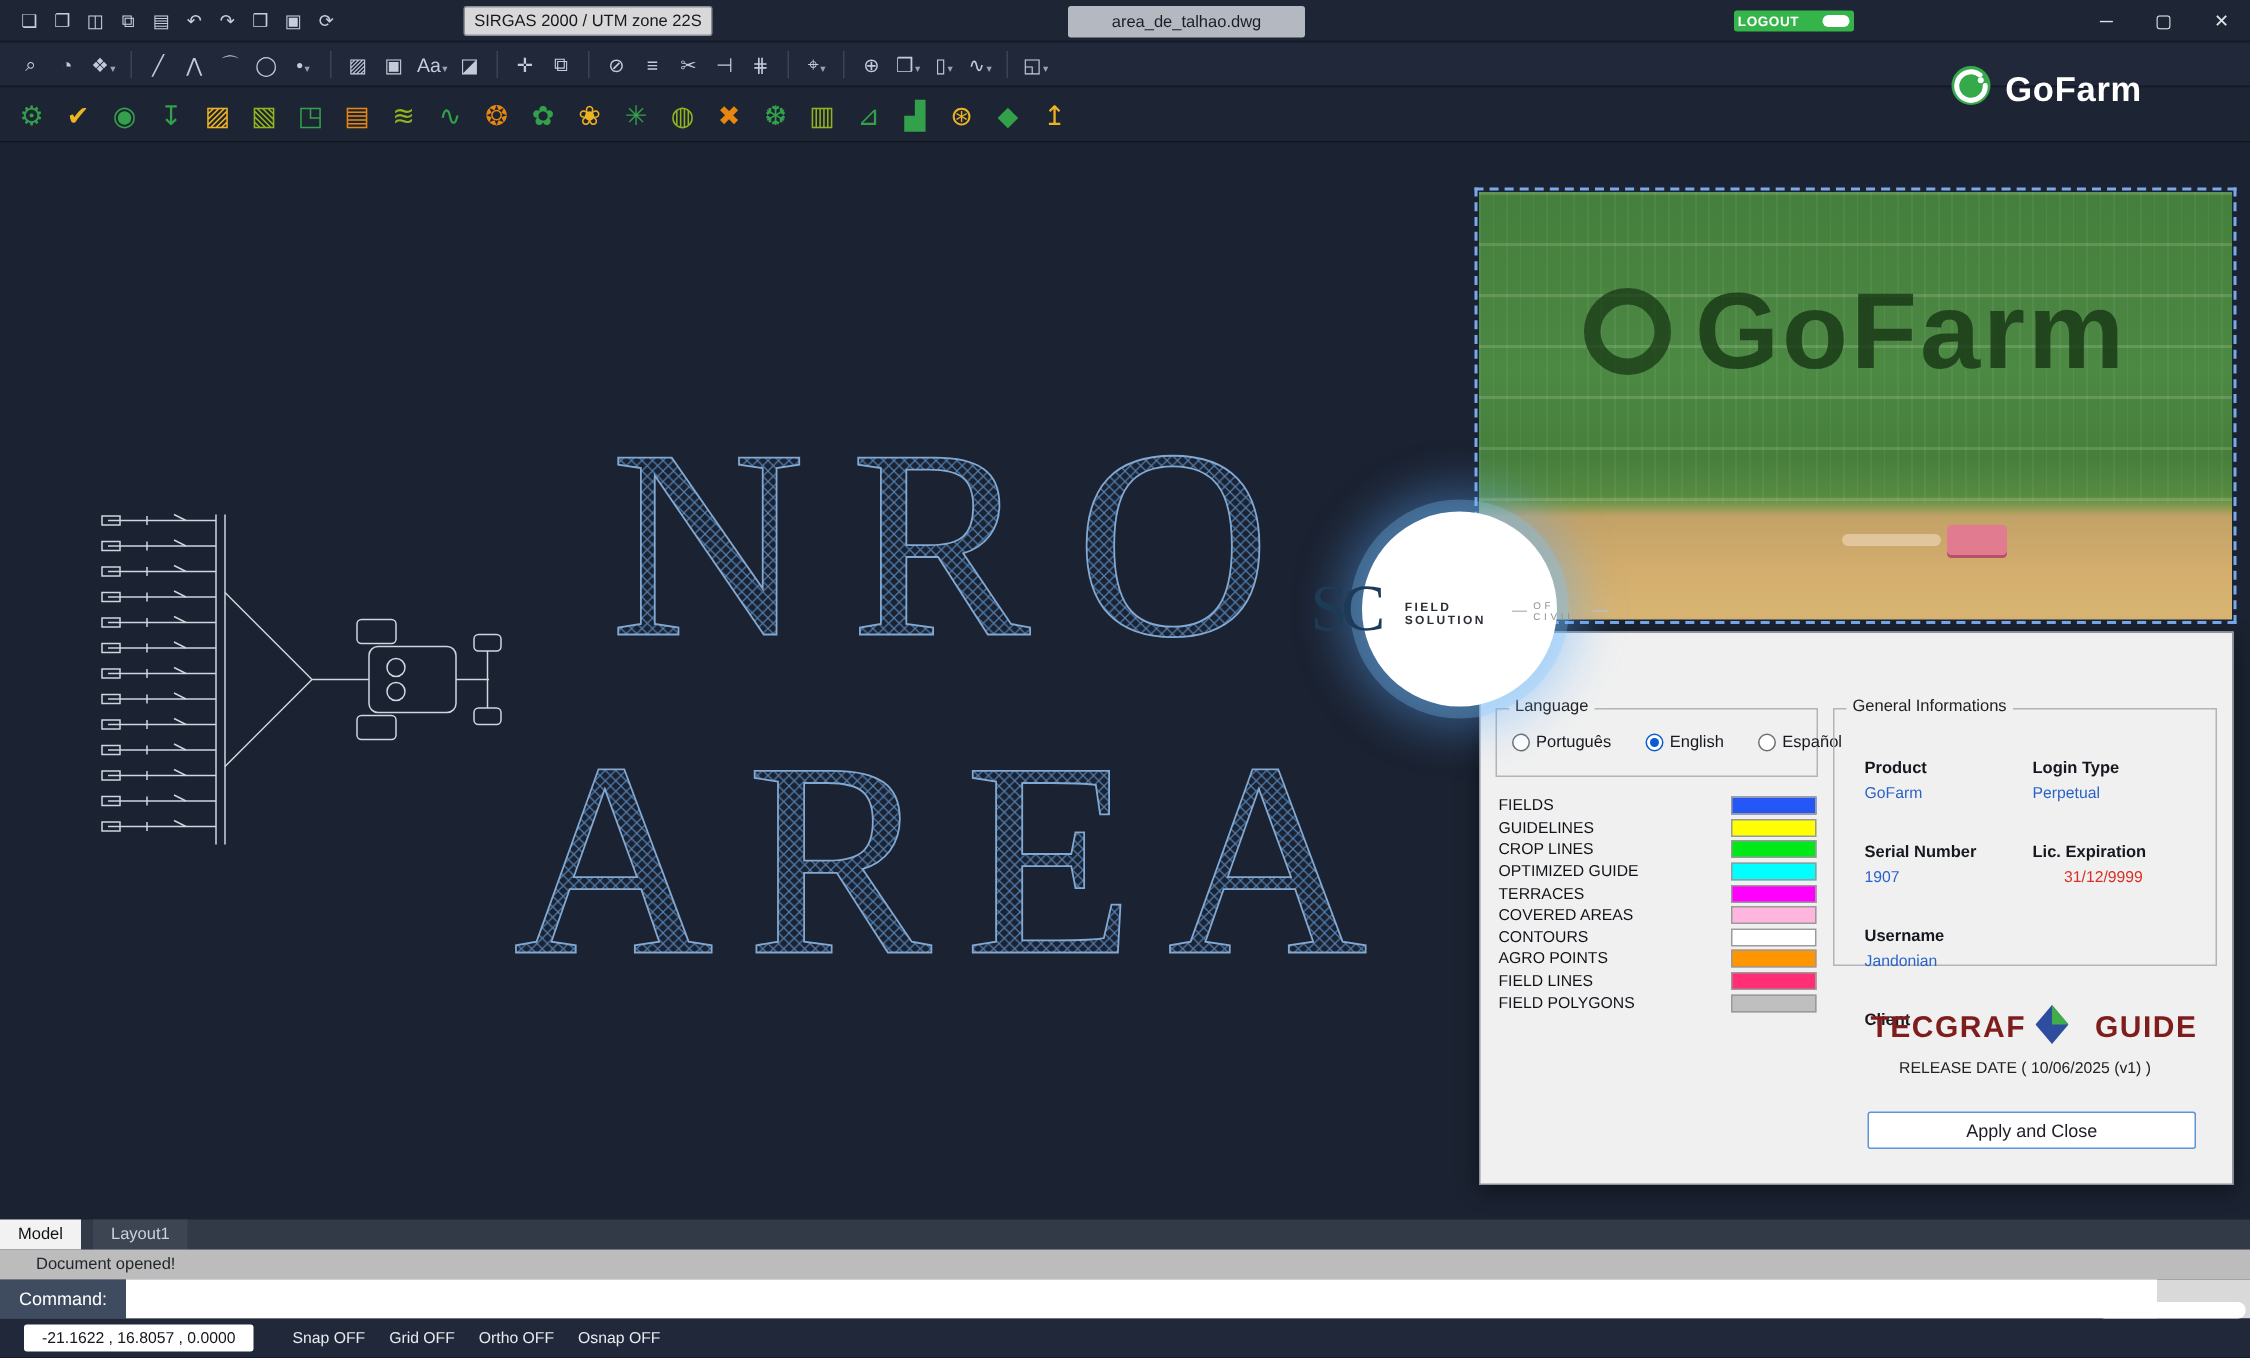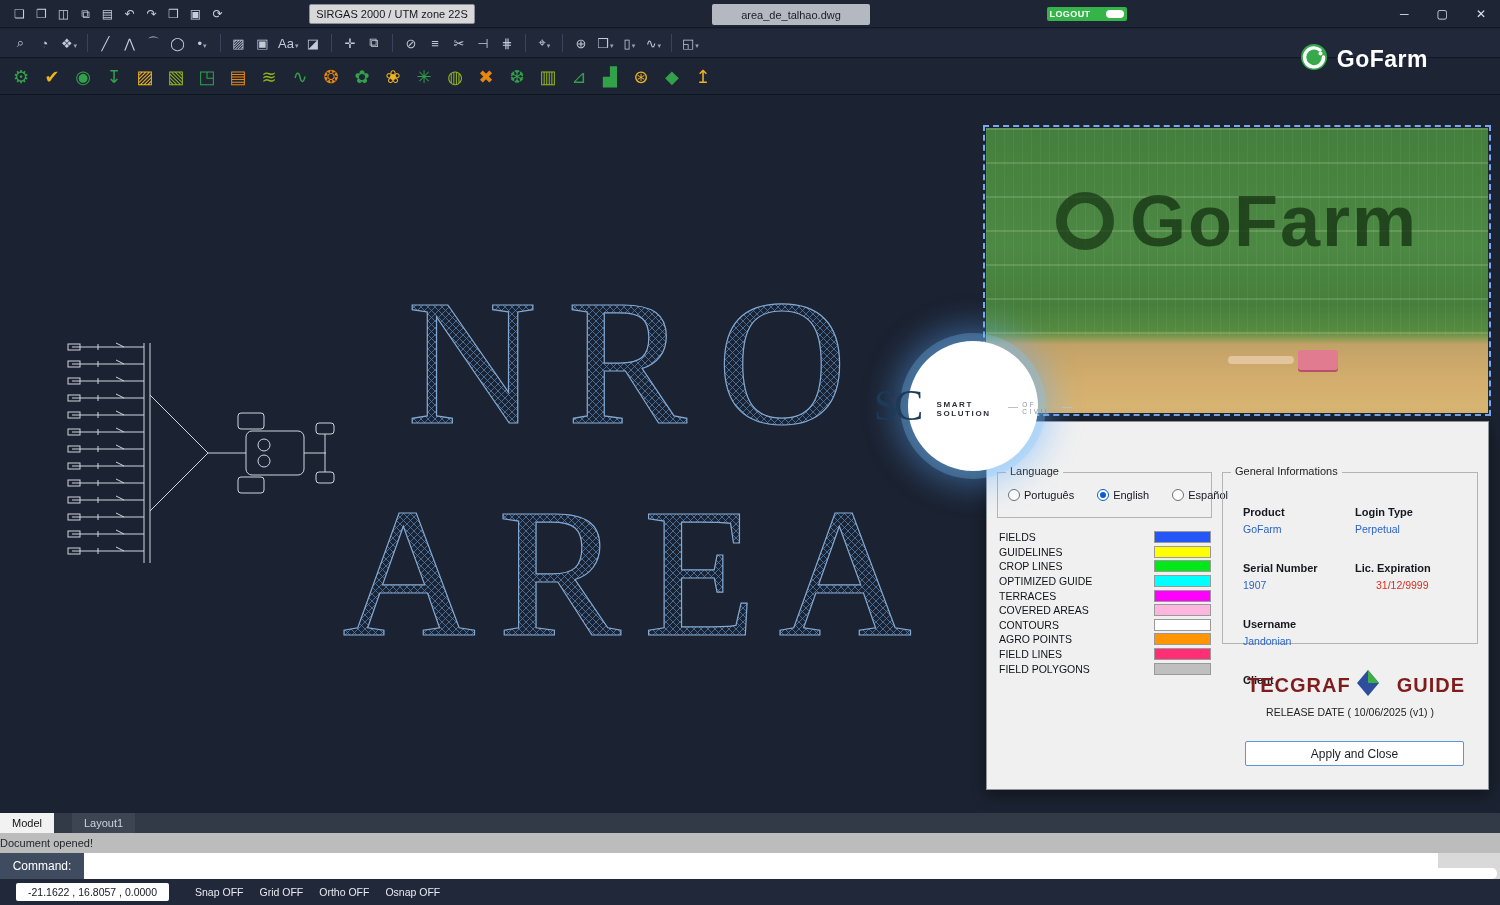--- a/index.html
+++ b/index.html
@@ -5,21 +5,21 @@
   * { box-sizing: border-box; margin: 0; padding: 0; }
   body { background:#10141c; font-family:"Liberation Sans", sans-serif; }
   .window { position:relative; width:1500px; height:905px; background:#1b2332; overflow:hidden; color:#dfe3ea; }
 
   
   .titlebar { position:absolute; top:0; left:0; right:0; height:28px; background:#1e2636; border-bottom:1px solid #121826; }
   .file-icons { position:absolute; left:10px; top:4px; display:flex; gap:3px; }
   .fi { width:19px; height:19px; display:flex; align-items:center; justify-content:center; font-size:12px; color:#c8cede; cursor:pointer; }
   .crs-chip { position:absolute; left:309px; top:4px; width:166px; height:20px; background:#d8d8d8; color:#15181e; font-size:11px; display:flex; align-items:center; justify-content:center; border:1px solid #8a8f99; border-radius:2px; cursor:pointer; }
   .doc-tab { position:absolute; left:712px; top:4px; width:158px; height:21px; background:#b4b9c1; color:#1a1d24; font-size:11px; display:flex; align-items:center; justify-content:center; border-radius:2px; cursor:pointer; }
-  .logout { position:absolute; left:1047px; top:7px; width:80px; height:14px; background:#35b44a; border-radius:2px; display:flex; align-items:center; justify-content:center; gap:16px; cursor:pointer; }
+  .logout { position:absolute; left:1156px; top:7px; width:80px; height:14px; background:#35b44a; border-radius:2px; display:flex; align-items:center; justify-content:center; gap:16px; cursor:pointer; }
   .logout .lbl { font-size:9px; font-weight:700; color:#fff; letter-spacing:.4px; }
   .logout .toggle { width:18px; height:8px; background:#fff; border-radius:4px; }
   .win-controls { position:absolute; right:14px; top:0; height:28px; display:flex; gap:28px; align-items:center; }
   .wc { font-size:12px; color:#dfe3ea; cursor:pointer; }
 
   
   .toolbar2 { position:absolute; top:29px; left:0; right:0; height:29px; background:#202839; border-bottom:1px solid #121826; display:flex; align-items:center; padding-left:10px; gap:2px; }
   .t-icon { height:22px; min-width:22px; display:flex; align-items:center; justify-content:center; color:#c3cad8; font-size:13px; cursor:pointer; gap:1px; padding:0 2px; }
   .t-icon .dd::after { content:""; }
   .t-icon.dd .dd::after { content:"▾"; font-size:7px; color:#9aa2b2; }
@@ -82,23 +82,23 @@
   .gi-value { font-size:10.5px; color:#2b63c9; margin-top:4px; line-height:12px; }
   .gi-value.red { color:#d93025;margin-left:21px; }
 
   .tecgraf { position:absolute; left:235px; top:248px; width:256px; display:flex; align-items:center; justify-content:center; gap:6px; }
   .tg-text { font-size:20px; font-weight:700; color:#7f1d1d; letter-spacing:1px;margin-left:12px; }
   .release { position:absolute; left:235px; top:284px; width:256px; text-align:center; font-size:10.5px; color:#222; }
   .apply-btn { position:absolute; left:258px; top:319px; width:219px; height:25px; background:#fff; border:1px solid #5a96d8; border-radius:2px; font-size:12px; color:#1b1e24; display:flex; align-items:center; justify-content:center; cursor:pointer; }
 
   
   .tabbar { position:absolute; top:813px; left:0; right:0; height:20px; background:#323947; display:flex; align-items:stretch; }
-  .tab { padding:0 12px; font-size:11px; display:flex; align-items:center; cursor:pointer; background:#3d4452; color:#cdd3dd; margin-right:18px; }
+  .tab { padding:0 12px; font-size:11px; display:flex; align-items:center; cursor:pointer; background:#3d4452; color:#cdd3dd; margin-right:8px; }
   .tab.active { background:#f2f2f2; color:#111; }
-  .docbar { position:absolute; top:833px; left:0; right:0; height:20px; background:#bcbcbc; color:#23262c; font-size:11px; display:flex; align-items:center; padding-left:0; }
+  .docbar { position:absolute; top:833px; left:0; right:0; height:20px; background:#bcbcbc; color:#23262c; font-size:11px; display:flex; align-items:center; padding-left:24px; }
   .cmdbar { position:absolute; top:853px; left:0; right:0; height:26px; background:#d9d9d9; display:flex; align-items:stretch; }
   .cmd-label { width:84px; background:#3f4b5f; color:#fff; font-size:12px; display:flex; align-items:center; justify-content:center; flex:0 0 auto; }
   .cmd-input { width:1354px; flex:0 0 auto; border:none; background:#fff; outline:none; font-size:12px; padding:0 6px; font-family:inherit; color:#111; }
   .scroll-pill { position:absolute; right:3px; top:868px; width:99px; height:11px; background:#fff; border-radius:5px; z-index:6; cursor:pointer; }
   .statusbar { position:absolute; top:879px; left:0; right:0; height:26px; background:#20283a; display:flex; align-items:center; }
   .coords { margin-left:16px; background:#fff; color:#14171d; font-size:10.5px; padding:3px 12px; border-radius:2px; }
   .sb-item { font-size:10.5px; color:#e8ebf0; margin-left:16px; }
   .sb-item:first-of-type { margin-left:26px; }
 </style>
 </head>
@@ -402,21 +402,21 @@
     <div class="crop-rows"></div>
     <div class="aerial-logo">
       <span class="a-ring"></span>
       <span class="a-text">GoFarm</span>
     </div>
     <div class="harvester"></div>
   </div>
 
   <div class="sc-badge">
     <span class="sc-mono">SC</span>
-    <span class="sc-title">SMART SOLUTION</span>
+    <span class="sc-title">FIELD SOLUTION</span>
     <span class="sc-sub">OF CIVIL</span>
   </div>
 
   <div class="dialog">
 
     <div class="groupbox lang-box">
       <span class="gb-label">Language</span>
       <div class="radios">
 
           <label class="radio">

